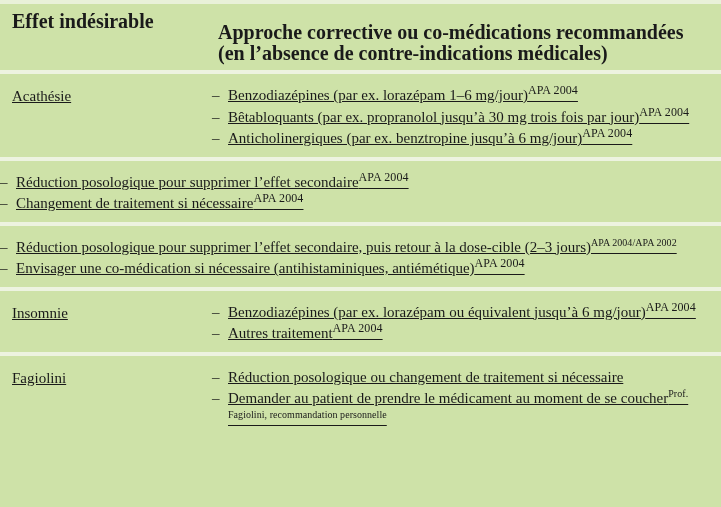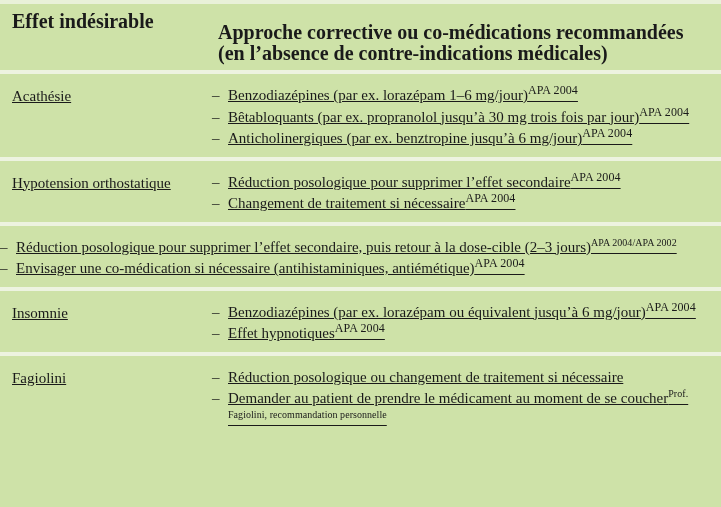--- a/index.html
+++ b/index.html
@@ -172,23 +172,20 @@
         <li class="bullet">
           <span class="dash">–</span>
           <span class="btext">Anticholinergiques (par ex. benztropine jusqu’à 6 mg/jour)</span><sup class="cite">APA 2004</sup>
         </li>
       </ul>
     </div>
     <div class="sep"></div>
   </div>
 
   <div class="row body-row">
-    <div class="col-effect">
-      <span class="effect-name">Hypotension orthostatique</span>
-    </div>
     <div class="col-approach">
       <ul class="bullets">
         <li class="bullet">
           <span class="dash">–</span>
           <span class="btext">Réduction posologique pour supprimer l’effet secondaire</span><sup class="cite">APA 2004</sup>
         </li>
         <li class="bullet">
           <span class="dash">–</span>
           <span class="btext">Changement de traitement si nécessaire</span><sup class="cite">APA 2004</sup>
         </li>
@@ -218,21 +215,21 @@
       <span class="effect-name">Insomnie</span>
     </div>
     <div class="col-approach">
       <ul class="bullets">
         <li class="bullet">
           <span class="dash">–</span>
           <span class="btext">Benzodiazépines (par ex. lorazépam ou équivalent jusqu’à 6 mg/jour)</span><sup class="cite">APA 2004</sup>
         </li>
         <li class="bullet">
           <span class="dash">–</span>
-          <span class="btext">Effet hypnotiques</span><sup class="cite">APA 2004</sup>
+          <span class="btext">Autres traitement</span><sup class="cite">APA 2004</sup>
         </li>
       </ul>
     </div>
     <div class="sep"></div>
   </div>
 
   <div class="row body-row">
     <div class="col-effect">
       <span class="effect-name">Fagiolini</span>
     </div>

